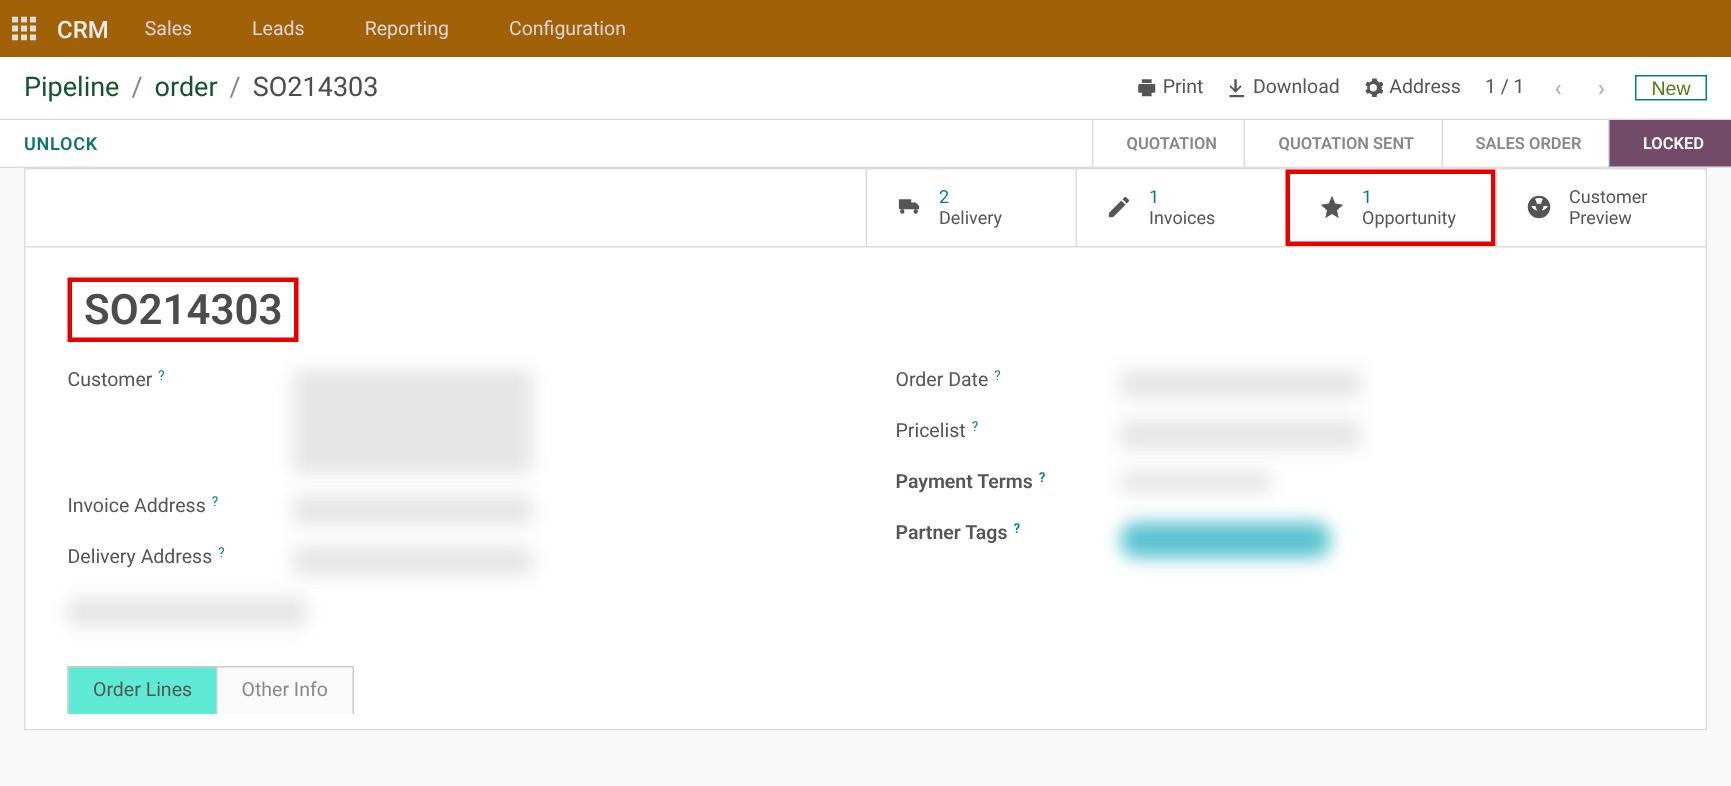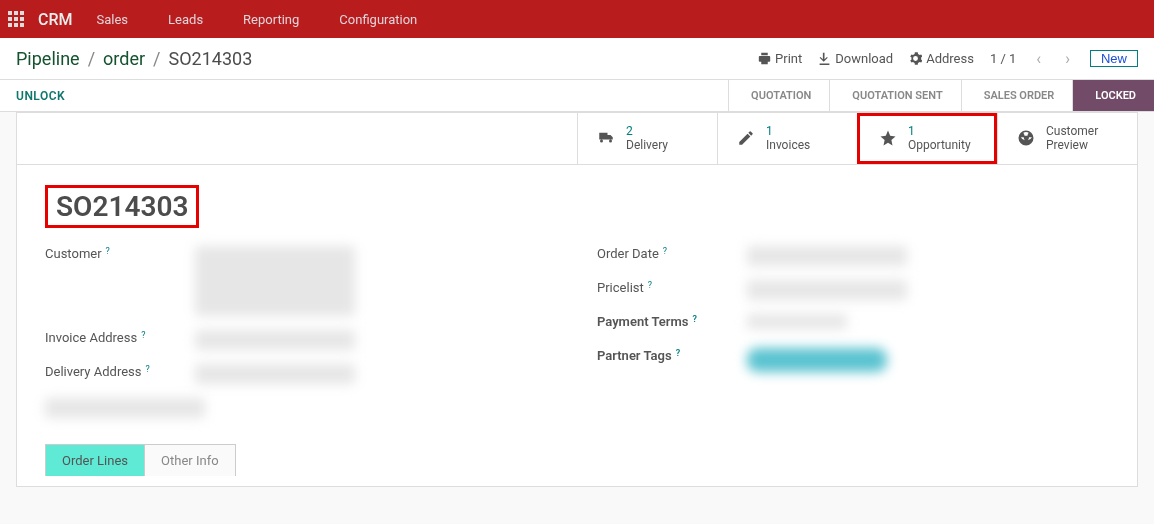--- a/index.html
+++ b/index.html
@@ -1,35 +1,35 @@
 <!DOCTYPE html>
 <html><head>
 <meta charset="utf-8">
 <style>
   * { box-sizing: border-box; margin: 0; padding: 0; }
   body { font-family: -apple-system, BlinkMacSystemFont, "Segoe UI", Roboto, sans-serif; font-size: 13px; color: #4c4c4c; background: #f9f9f9; }
   
-  .topbar { background: #b91c1c; color: #fff; height: 38px; display: flex; align-items: center; padding: 0 8px; }
+  .topbar { background: #a16207; color: #fff; height: 38px; display: flex; align-items: center; padding: 0 8px; }
   .apps-icon { display: inline-flex; width: 16px; height: 16px; cursor: pointer; }
   .apps-icon svg { width: 16px; height: 16px; fill: #ddd; }
   .brand { font-size: 16px; font-weight: 500; margin: 0 14px 0 14px; color: #eee; }
   .topnav { display: flex; gap: 20px; }
   .topnav a { color: #e0d5dc; text-decoration: none; padding: 0 10px; font-size: 13px; }
   
   .header { background: #fff; display: flex; align-items: center; justify-content: space-between; padding: 10px 16px 10px 16px; }
   .breadcrumb { font-size: 18px; display: flex; align-items: center; gap: 8px; color: #4c4c4c; }
   .breadcrumb .link { color: #14532d; cursor: pointer; }
   .breadcrumb .sep { color: #888; }
   .breadcrumb .current { color: #4c4c4c; }
   .header-actions { display: flex; align-items: center; gap: 16px; }
   .act { display: inline-flex; align-items: center; gap: 4px; color: #555; cursor: pointer; font-size: 13px; }
   .act svg { width: 13px; height: 13px; fill: #555; }
   .pager { color: #555; font-size: 13px; }
   .arrow-btn { color: #aaa; padding: 0 4px; font-size: 16px; cursor: pointer; }
-  .new-btn { border: 1px solid #017e84; color: #1d4ed8; background: #fff; padding: 0 10px; font-size: 13px; cursor: pointer; }
+  .new-btn { border: 1px solid #017e84; color: #4d7c0f; background: #fff; padding: 0 10px; font-size: 13px; cursor: pointer; }
   
   .statusbar { background: #fff; display: flex; align-items: center; justify-content: space-between; border-top: 1px solid #ddd; border-bottom: 1px solid #ddd; padding-left: 16px; height: 33px; }
   .unlock { color: #0f766e; font-weight: 600; letter-spacing: .5px; font-size: 12px; cursor: pointer; }
   .stages { display: flex; align-items: stretch; height: 100%; }
   .stage { position: relative; display: flex; align-items: center; padding: 0 18px 0 22px; font-size: 11px; font-weight: 600; color: #888; background: #fff; border-left: 1px solid #ddd; }
   .stage.active { background: #714b67; color: #fff; }
   .stage::after { content: ""; position: absolute; right: -8px; top: 0; bottom: 0; width: 16px; background: inherit; border-right: 1px solid #ddd; border-top: 1px solid #ddd; transform: skewX(25deg); transform-origin: top; z-index: 1; display: none; }
   
   .sheet-wrap { padding: 0 16px; }
   .statboxes { display: flex; justify-content: flex-end; border: 1px solid #ddd; border-bottom: none; background: #fff; }

